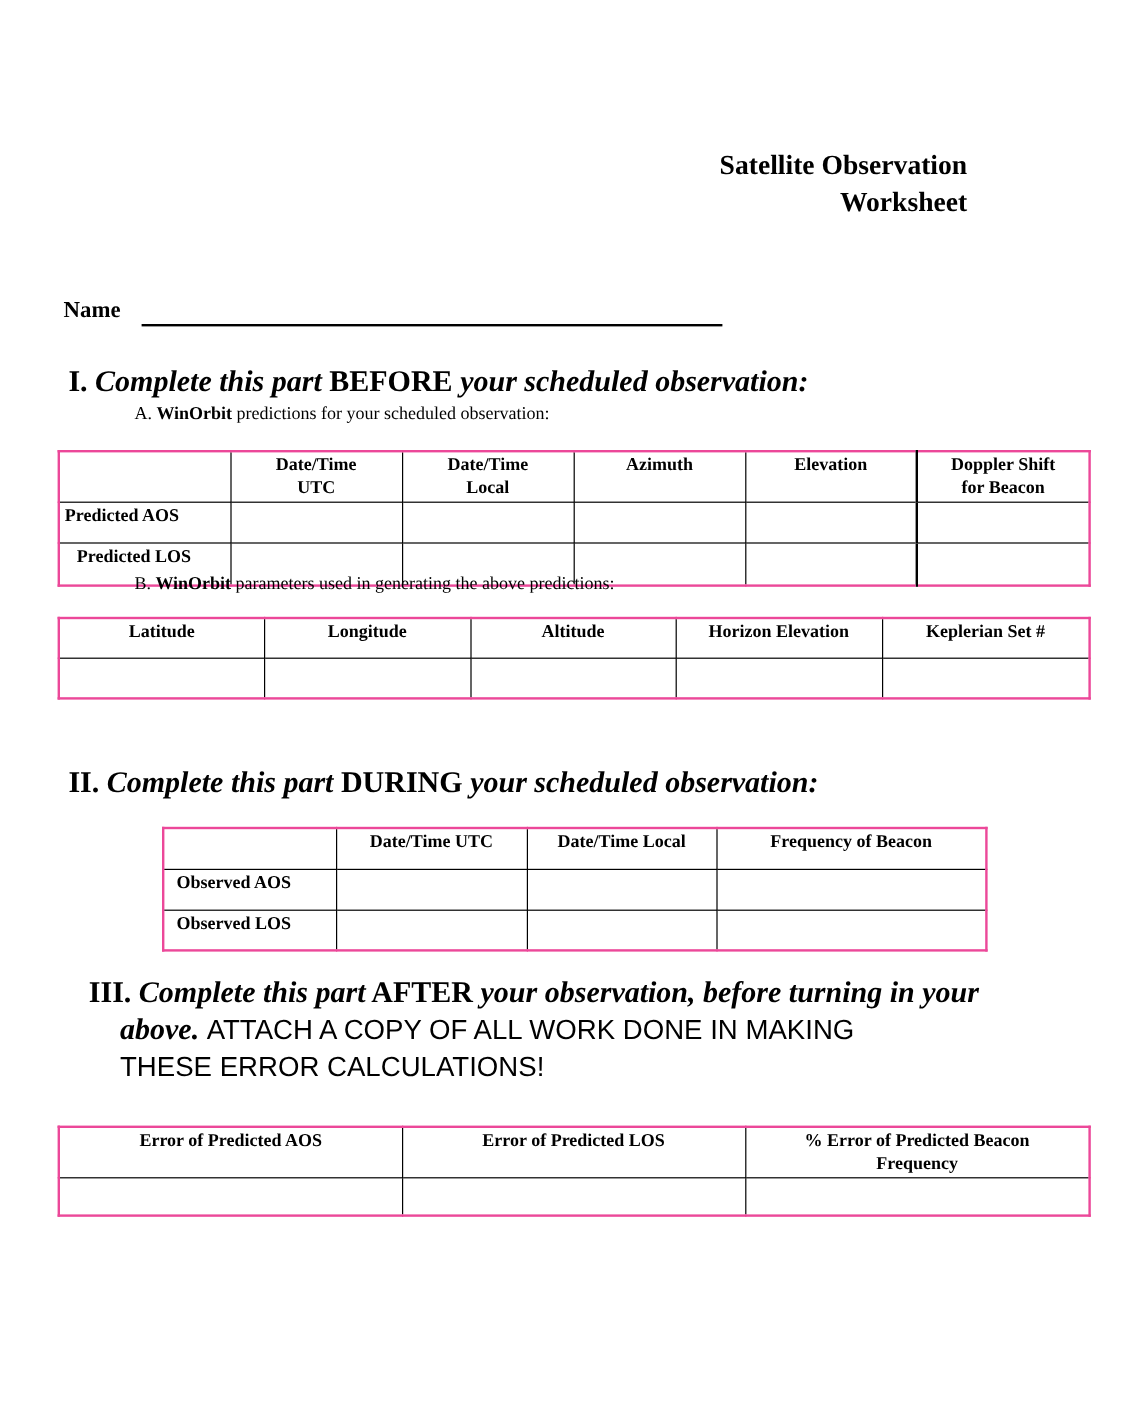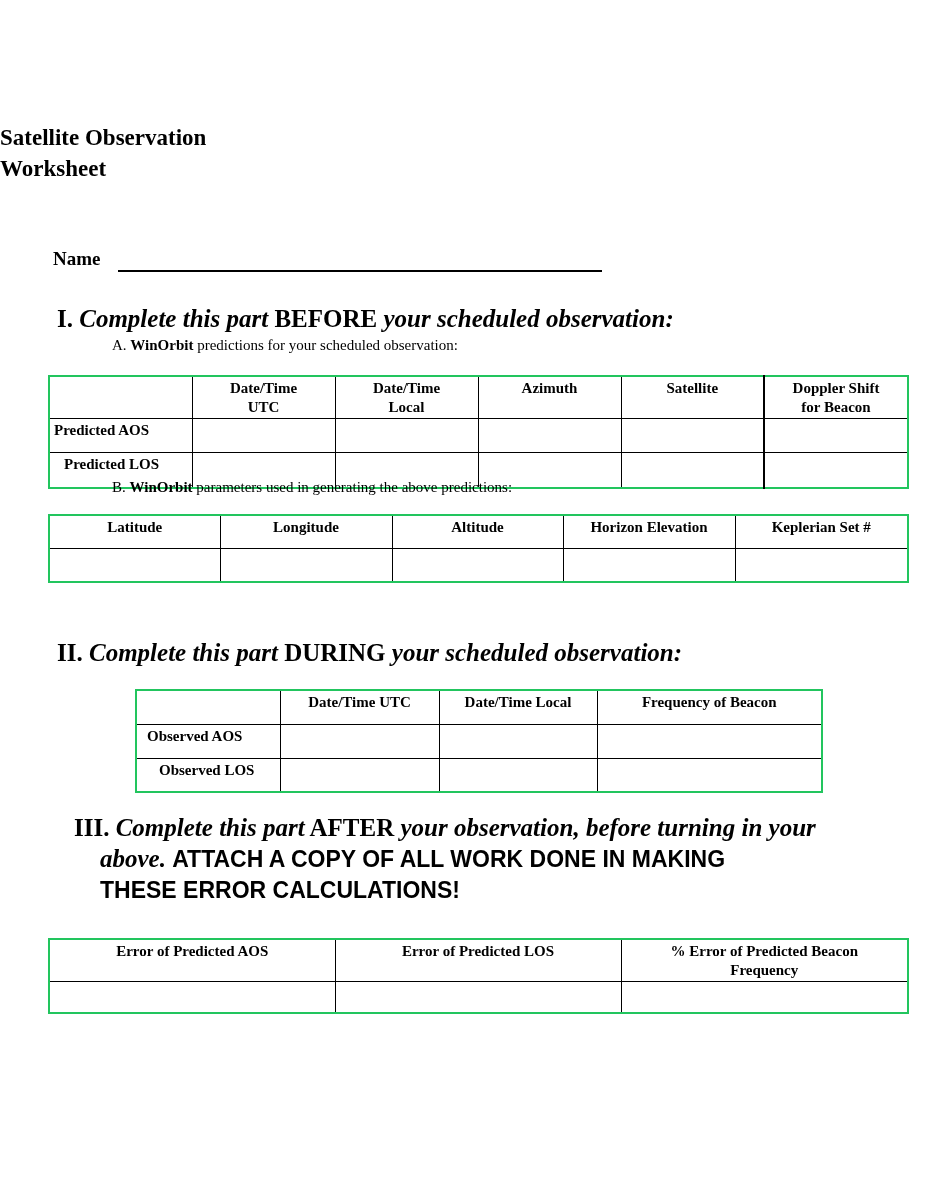--- a/index.html
+++ b/index.html
@@ -1,28 +1,28 @@
 <!DOCTYPE html>
 <html><head>
 <meta charset="utf-8">
 <style>
   html, body { margin:0; padding:0; background:#fff; }
   body { width:950px; height:1186px; position:relative; font-family:"Liberation Serif", serif; color:#000; overflow:hidden; }
   .abs { position:absolute; }
-  .title { left:0; width:806px; text-align:left; font-weight:bold; font-size:23px; }
+  .title { left:0; width:806px; text-align:right; font-weight:bold; font-size:23px; }
   .name-row { left:53px; top:248px; font-weight:bold; font-size:19px; }
   .name-line { position:absolute; left:118px; top:270px; width:484px; height:2px; background:#000; }
   .sec { font-size:25px; font-weight:bold; white-space:nowrap; }
   .sec i { font-weight:bold; }
   .sub { font-size:15px; white-space:nowrap; }
   .sub b { font-weight:bold; }
   table { border-collapse:collapse; position:absolute; table-layout:fixed; }
   td, th { border:1px solid #000; font-size:15px; font-weight:bold; text-align:center; vertical-align:top; padding:2px 4px 0 4px; line-height:19px; }
-  table.outer { border:2px solid #22c55e; }
-  .sans { font-family:"Liberation Sans", sans-serif; font-weight:bold; font-style:normal; }
+  table.outer { border:2px solid #ec4899; }
+  .sans { font-family:"Liberation Sans", sans-serif; font-weight:normal; font-style:normal; }
   .rowlabel { text-align:left; }
 </style>
 </head>
 <body>
 
 <div class="abs title" style="top:125px;">Satellite Observation</div>
 <div class="abs title" style="top:156px;">Worksheet</div>
 
 <div class="abs name-row">Name</div>
 <div class="name-line"></div>
@@ -47,21 +47,21 @@
       <col style="width:143px">
       <col style="width:143px">
       <col style="width:144px">
     </colgroup>
   <tbody>
       <tr style="height:42px;">
     <td></td>
     <td><span>Date/Time</span><br><span>UTC</span></td>
     <td><span>Date/Time</span><br><span>Local</span></td>
     <td><span>Azimuth</span></td>
-    <td><span>Satellite</span></td>
+    <td><span>Elevation</span></td>
     <td style="border-left:2px solid #000;"><span>Doppler Shift</span><br><span>for Beacon</span></td>
   </tr>
   <tr style="height:34px;">
     <td class="rowlabel">Predicted AOS</td>
     <td></td>
     <td></td>
     <td></td>
     <td></td>
     <td style="border-left:2px solid #000;"></td>
   </tr>
@@ -129,21 +129,21 @@
     <td>Date/Time Local</td>
     <td>Frequency of Beacon</td>
   </tr>
   <tr style="height:34px;">
     <td class="rowlabel" style="padding-left:10px;">Observed AOS</td>
     <td></td>
     <td></td>
     <td></td>
   </tr>
   <tr style="height:34px;">
-    <td class="rowlabel" style="padding-left:22px;">Observed LOS</td>
+    <td class="rowlabel" style="padding-left:10px;">Observed LOS</td>
     <td></td>
     <td></td>
     <td></td>
   </tr>
 </tbody>
   </table>
 
 <div class="abs sec" style="left:74px; top:814px;">
   <span>III.</span>
   <i>Complete this part</i>

